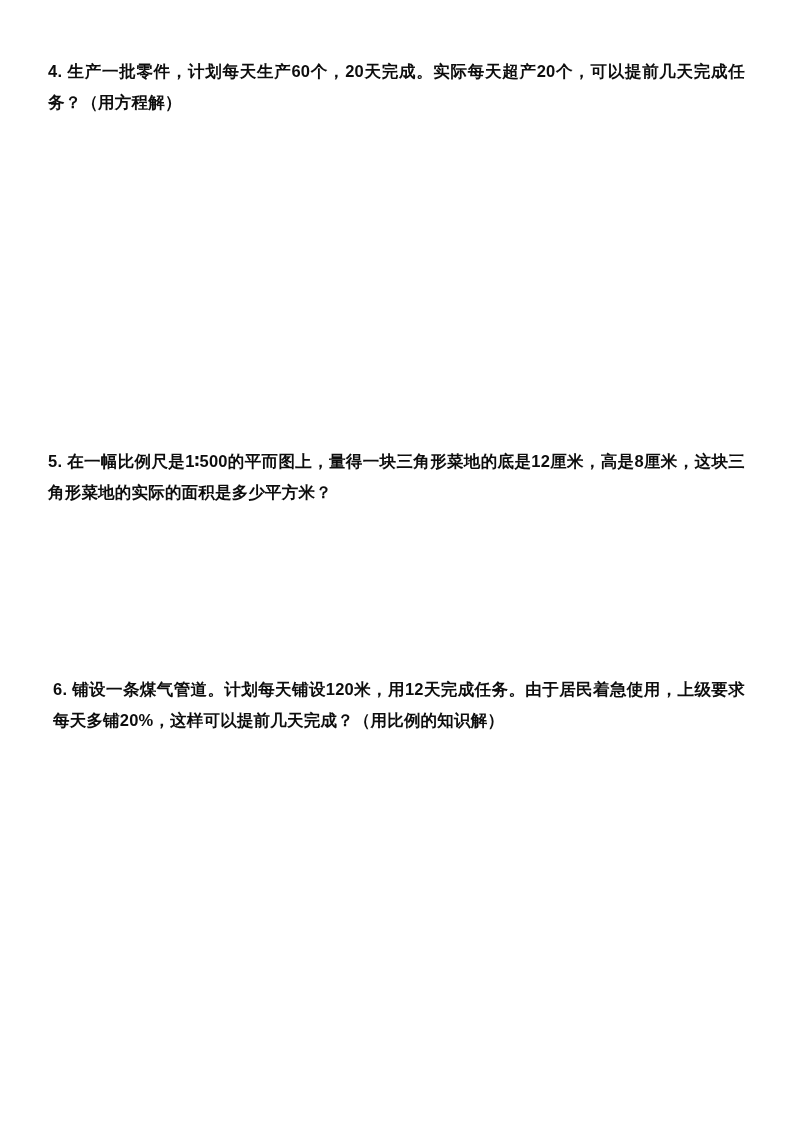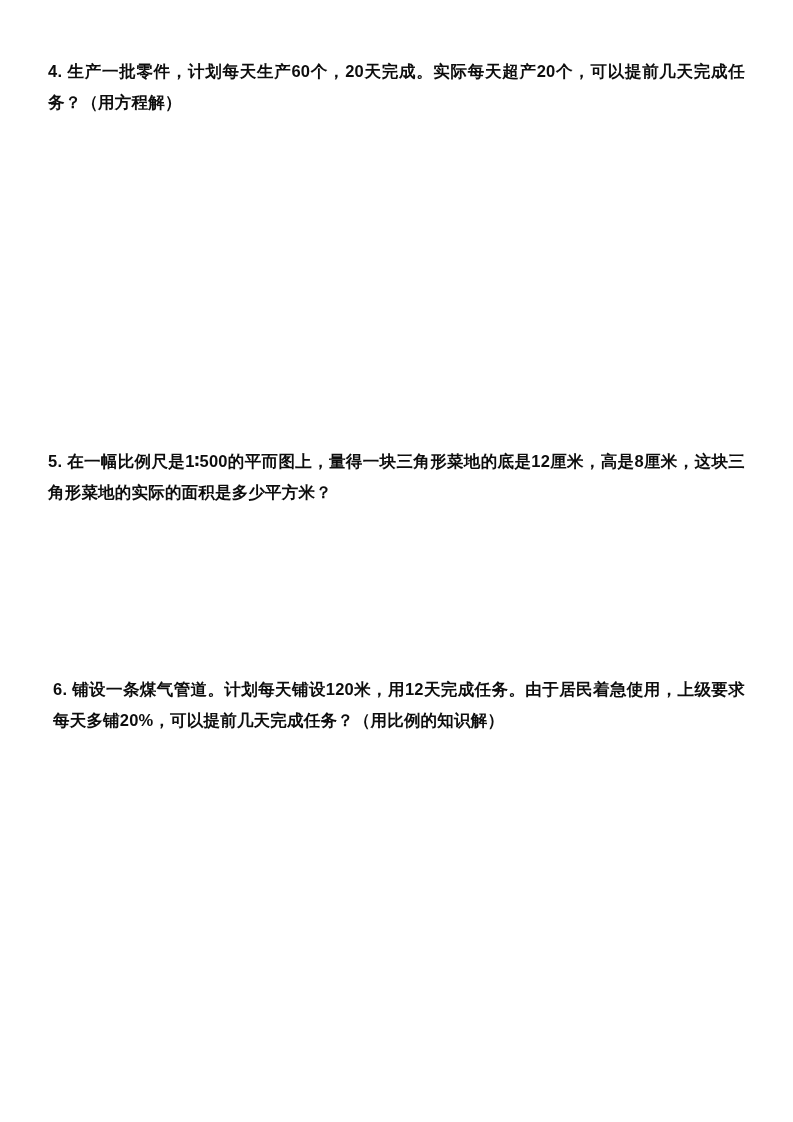--- a/index.html
+++ b/index.html
@@ -61,19 +61,19 @@
 
     <p class="problem p2">
       <span class="num">5.</span>
       <span>在一幅比例尺是1∶500的平而图上，量得一块三角形菜地的底是12厘米，高是8厘米，这块三角形菜地的实际的面积是多少平方米？</span>
     </p>
 
     <div class="gap-2"></div>
 
     <p class="problem p3">
       <span class="num">6.</span>
-      <span>铺设一条煤气管道。计划每天铺设120米，用12天完成任务。由于居民着急使用，上级要求每天多铺20%，可以提前几天完成任务？（用比例的知识解）</span>
+      <span>铺设一条煤气管道。计划每天铺设120米，用12天完成任务。由于居民着急使用，上级要求每天多铺20%，这样可以提前几天完成？（用比例的知识解）</span>
     </p>
 
     <div class="tail"></div>
 
   </div>
 </div>
 
 </body></html>

